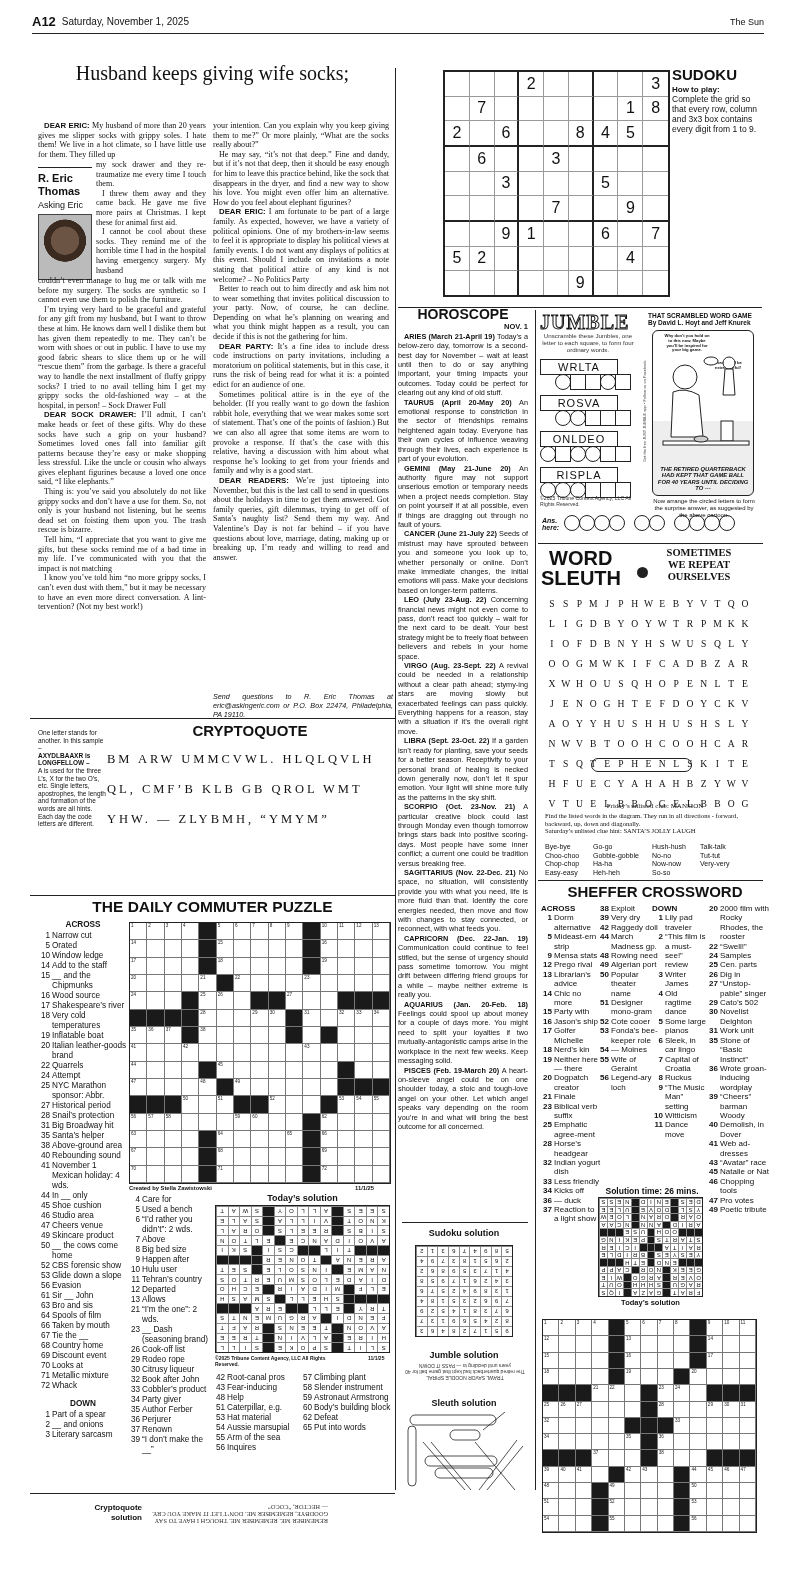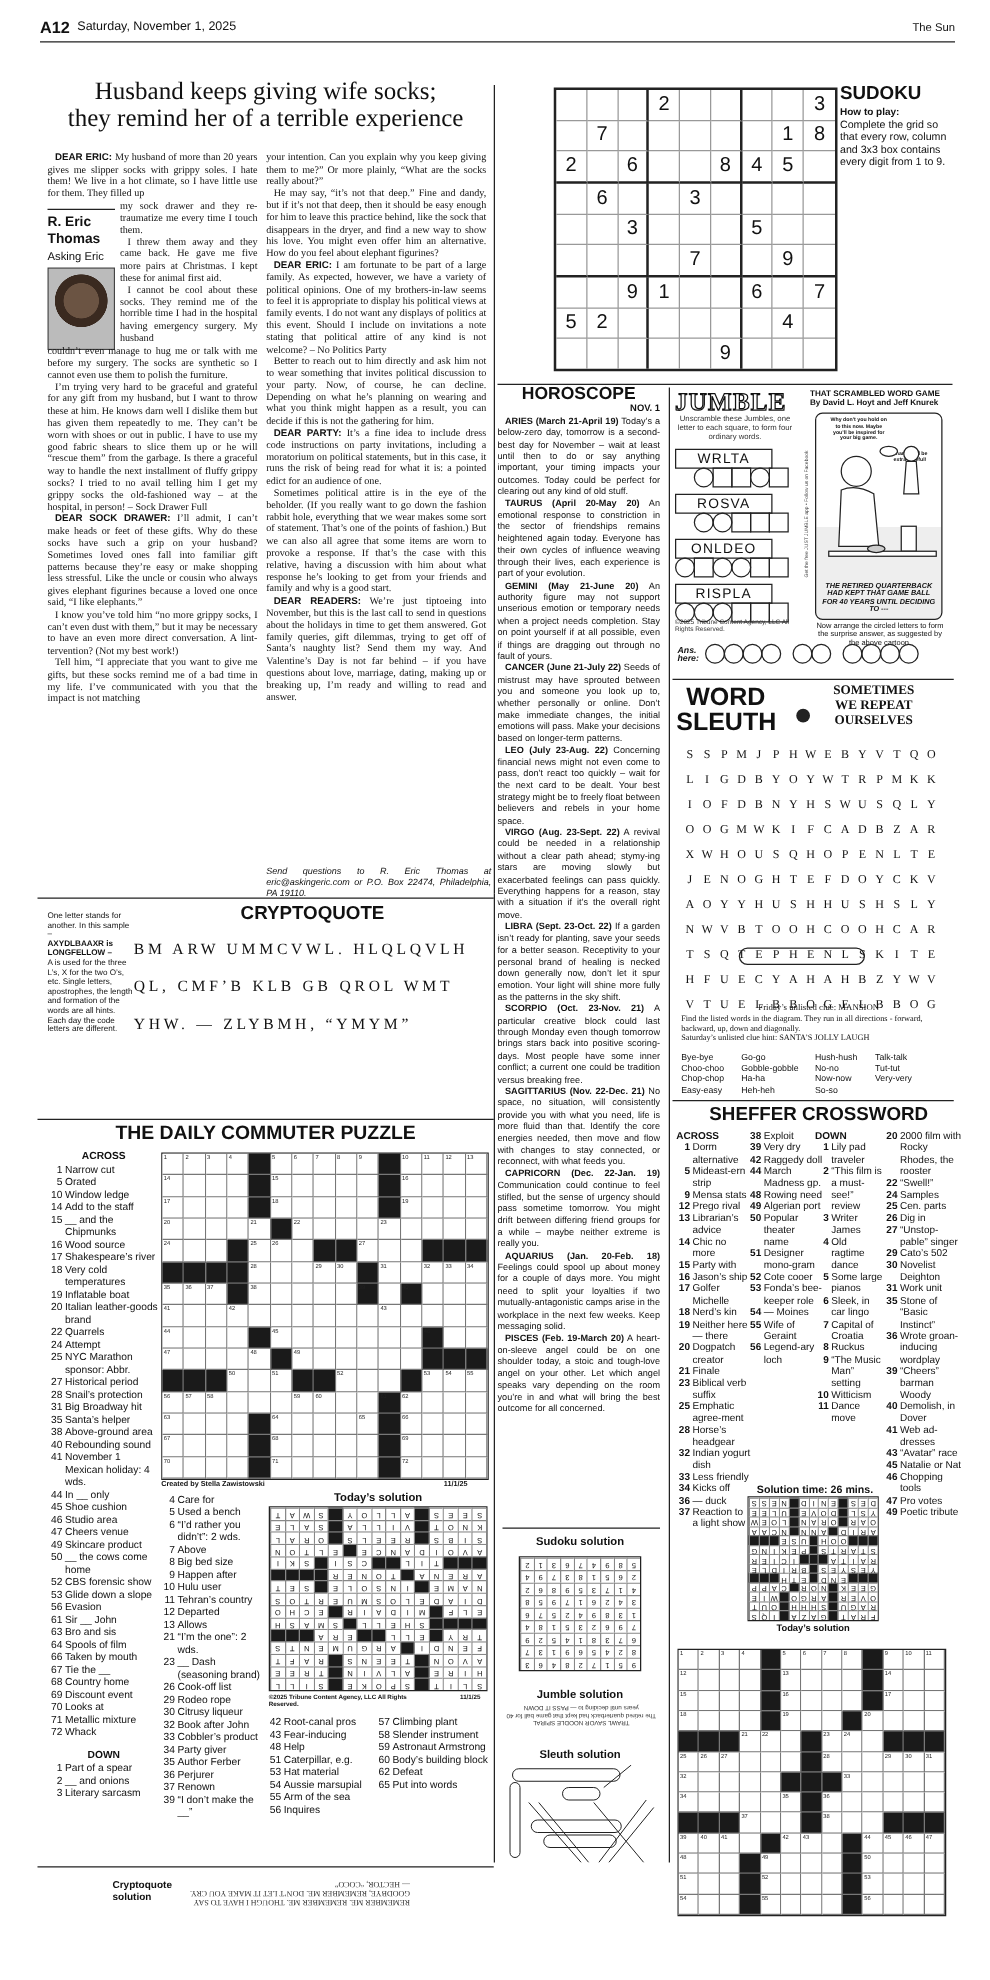--- a/index.html
+++ b/index.html
@@ -90,21 +90,20 @@
 <div class="hline" style="left:398px;top:307px;width:364px"></div>
 <div class="hline" style="left:538px;top:543px;width:225px"></div>
 <div class="hline" style="left:538px;top:880px;width:225px"></div>
 <div class="hline" style="left:30px;top:718px;width:365px"></div>
 <div class="hline" style="left:30px;top:895px;width:365px"></div>
 <div class="hline" style="left:30px;top:1493px;width:365px"></div>
 <div class="hline" style="left:402px;top:1222px;width:126px"></div>
 
 <div class="abs headline">
   <div>Husband keeps giving wife socks;</div>
-  <div>they remind her of a terrible experience</div>
 </div>
 
 <div class="abs col" style="left:38px;top:121px;width:168px">
   <p><b>DEAR ERIC:</b><span> My husband of more than 20 years gives me slipper socks with grippy soles. I hate them! We live in a hot climate, so I have little use for them. They filled up</span></p>
 </div>
 
 <div class="abs author">
   <div class="nm">R. Eric Thomas</div>
   <div class="sub">Asking Eric</div>
   <div class="photo"></div>
@@ -112,22 +111,23 @@
 
 <div class="abs col" style="left:96px;top:160px;width:110px" id="leftwrap">
     <p style="text-indent: 0px;">my sock drawer and they re-traumatize me every time I touch them.</p>
     <p>I threw them away and they came back. He gave me five more pairs at Christmas. I kept these for animal first aid.</p>
     <p>I cannot be cool about these socks. They remind me of the horrible time I had in the hospital having emergency surgery. My husband</p>
   </div>
 <div class="abs col" style="left:38px;top:276px;width:168px" id="leftbody">
     <p style="text-indent: 0px;"><span>couldn’t even manage to hug me or talk with me before my surgery. The socks are synthetic so I cannot even use them to polish the furniture.</span></p>
     <p><span>I’m trying very hard to be graceful and grateful for any gift from my husband, but I want to throw these at him. He knows darn well I dislike them but has given them repeatedly to me. They can’t be worn with shoes or out in public. I have to use my good fabric shears to slice them up or he will “rescue them” from the garbage. Is there a graceful way to handle the next installment of fluffy grippy socks? I tried to no avail telling him I get my grippy socks the old-fashioned way – at the hospital, in person! – Sock Drawer Full</span></p>
     <p><b>DEAR SOCK DRAWER:</b><span> I’ll admit, I can’t make heads or feet of these gifts. Why do these socks have such a grip on your husband? Sometimes loved ones fall into familiar gift patterns because they’re easy or make shopping less stressful. Like the uncle or cousin who always gives elephant figurines because a loved one once said, “I like elephants.”</span></p>
+    <p><span>Thing is: you’ve said you absolutely do not like grippy socks and don’t have a use for them. So, not only is your husband not listening, but he seems dead set on foisting them upon you. The trash rescue is bizarre.</span></p>
+    <p><span>Tell him, “I appreciate that you want to give me gifts, but these socks remind me of a bad time in my life. I’ve communicated with you that the impact is not matching</span></p>
     <p><span>I know you’ve told him “no more grippy socks, I can’t even dust with them,” but it may be necessary to have an even more direct conversation. A lint-tervention? (Not my best work!)</span></p>
-    <p><span>Tell him, “I appreciate that you want to give me gifts, but these socks remind me of a bad time in my life. I’ve communicated with you that the impact is not matching</span></p>
   </div>
 <div class="abs col" style="left:213px;top:121px;width:176px" id="rightbody">
     <p style="text-indent: 0px;"><span>your intention. Can you explain why you keep giving them to me?” Or more plainly, “What are the socks really about?”</span></p>
     <p><span>He may say, “it’s not that deep.” Fine and dandy, but if it’s not that deep, then it should be easy enough for him to leave this practice behind, like the sock that disappears in the dryer, and find a new way to show his love. You might even offer him an alternative. How do you feel about elephant figurines?</span></p>
     <p><b>DEAR ERIC:</b><span> I am fortunate to be part of a large family. As expected, however, we have a variety of political opinions. One of my brothers-in-law seems to feel it is appropriate to display his political views at family events. I do not want any displays of politics at this event. Should I include on invitations a note stating that political attire of any kind is not welcome? – No Politics Party</span></p>
     <p><span>Better to reach out to him directly and ask him not to wear something that invites political discussion to your party. Now, of course, he can decline. Depending on what he’s planning on wearing and what you think might happen as a result, you can decide if this is not the gathering for him.</span></p>
     <p><b>DEAR PARTY:</b><span> It’s a fine idea to include dress code instructions on party invitations, including a moratorium on political statements, but in this case, it runs the risk of being read for what it is: a pointed edict for an audience of one.</span></p>
     <p><span>Sometimes political attire is in the eye of the beholder. (If you really want to go down the fashion rabbit hole, everything that we wear makes some sort of statement. That’s one of the points of fashion.) But we can also all agree that some items are worn to provoke a response. If that’s the case with this relative, having a discussion with him about what response he’s looking to get from your friends and family and why is a good start.</span></p>
     <p><b>DEAR READERS:</b><span> We’re just tiptoeing into November, but this is the last call to send in questions about the holidays in time to get them answered. Got family queries, gift dilemmas, trying to get off of Santa’s naughty list? Send them my way. And Valentine’s Day is not far behind – if you have questions about love, marriage, dating, making up or breaking up, I’m ready and willing to read and answer.</span></p>
   </div>
@@ -1255,21 +1255,21 @@
   </div>
 <div class="abs clues" style="left:300px;top:1373px;width:92px" id="cdownd">
     <div class="c"><span class="n">57</span><span>Climbing plant</span></div>
     <div class="c"><span class="n">58</span><span>Slender instrument</span></div>
     <div class="c"><span class="n">59</span><span>Astronaut Armstrong</span></div>
     <div class="c"><span class="n">60</span><span>Body’s building block</span></div>
     <div class="c"><span class="n">62</span><span>Defeat</span></div>
     <div class="c"><span class="n">65</span><span>Put into words</span></div>
   </div>
 
-<div class="abs sans" style="left:90px;top:1503px;width:52px;text-align:left;font-weight:bold;font-size:8px;line-height:10px">Cryptoquote solution</div>
+<div class="abs sans" style="left:90px;top:1503px;width:52px;text-align:right;font-weight:bold;font-size:8px;line-height:10px">Cryptoquote solution</div>
 <div class="abs mirror" style="left:148px;top:1503px;width:180px">REMEMBER ME. REMEMBER ME. THOUGH I HAVE TO SAY GOODBYE, REMEMBER ME. DON’T LET IT MAKE YOU CRY. — HECTOR, “COCO”</div>
 
 <div class="abs sol-title" style="left:398px;top:1228px;width:132px">Sudoku solution</div>
 <div class="abs solgrid" id="ssol" style="left:415px;top:1245px;width:98px;height:92px;grid-template-columns:repeat(9,1fr);grid-template-rows:repeat(9,1fr);border-width:1.5px">
     <div>9</div>
     <div>5</div>
     <div>1</div>
     <div>7</div>
     <div>2</div>
     <div>8</div>

